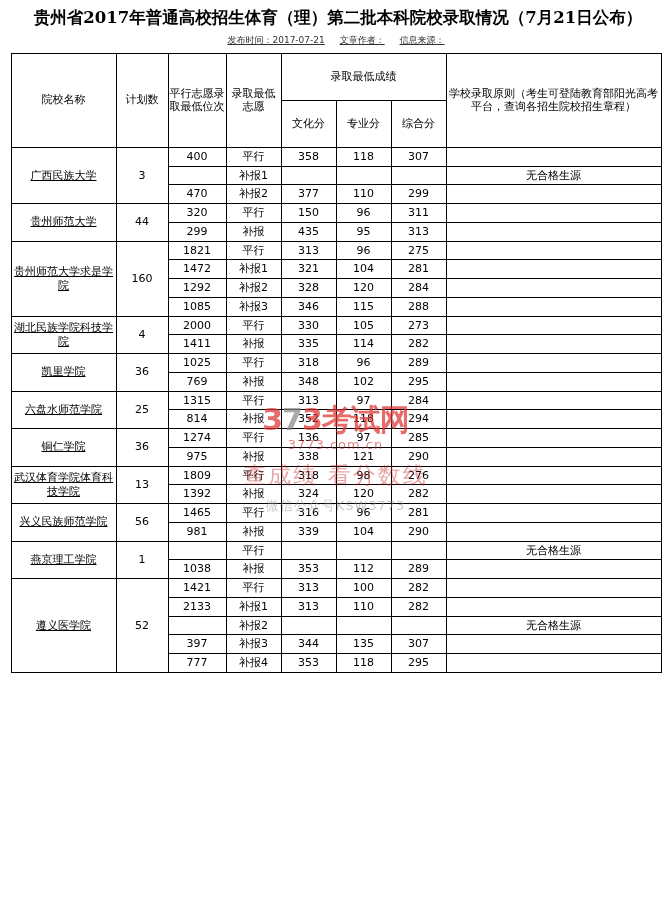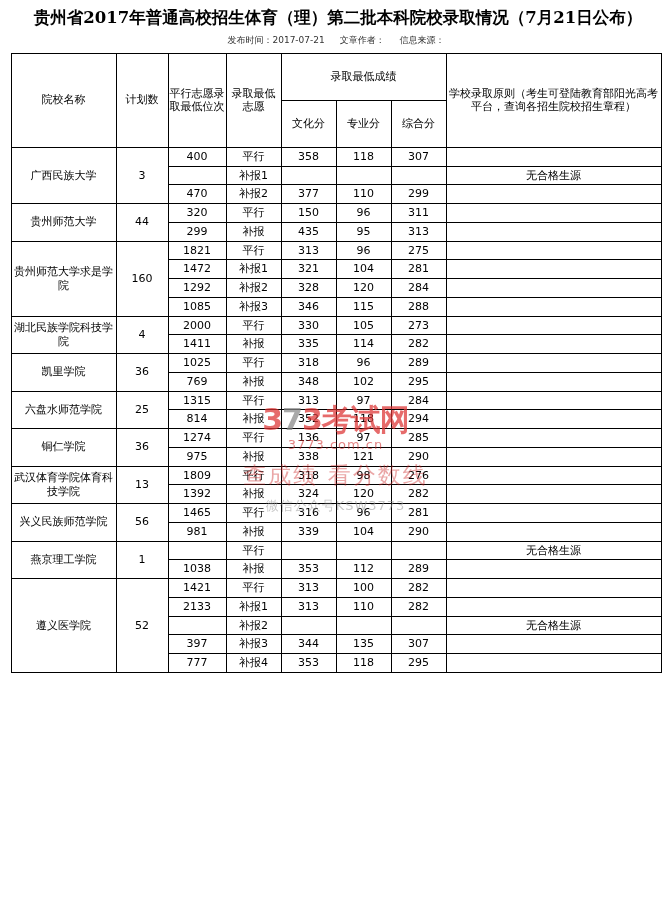--- a/index.html
+++ b/index.html
@@ -29,21 +29,21 @@
     padding: 8px 0 6px 4px;
     line-height: 1.2;
     white-space: nowrap;
   }
   .meta {
     text-align: center;
     font-size: 9px;
     color: #333;
     padding-bottom: 6px;
   }
-  .meta span { margin: 0 6px; }
+  .meta span { margin: 0 6px; text-decoration: underline; }
 
   table.main {
     border-collapse: collapse;
     width: 650px;
     margin: 0 auto;
     table-layout: fixed;
   }
   table.main td, table.main th {
     border: 1px solid #000;
     font-size: 11px;
@@ -56,20 +56,21 @@
   th.hd {
     font-size: 11px;
     height: 42px;
     font-weight: normal;
     margin-left: 36px;
   }
   td.school {
     font-size: 11.5px;
     line-height: 1.3;
     padding: 2px 3px;
+    text-decoration: underline;
   }
   td.plan { font-size: 12px; }
   td.num { font-size: 11.5px; }
   td.rule {
     font-size: 11px;
   }
   th.rule-hd {
     font-size: 10px;
     line-height: 1.35;
     padding: 2px 3px;

